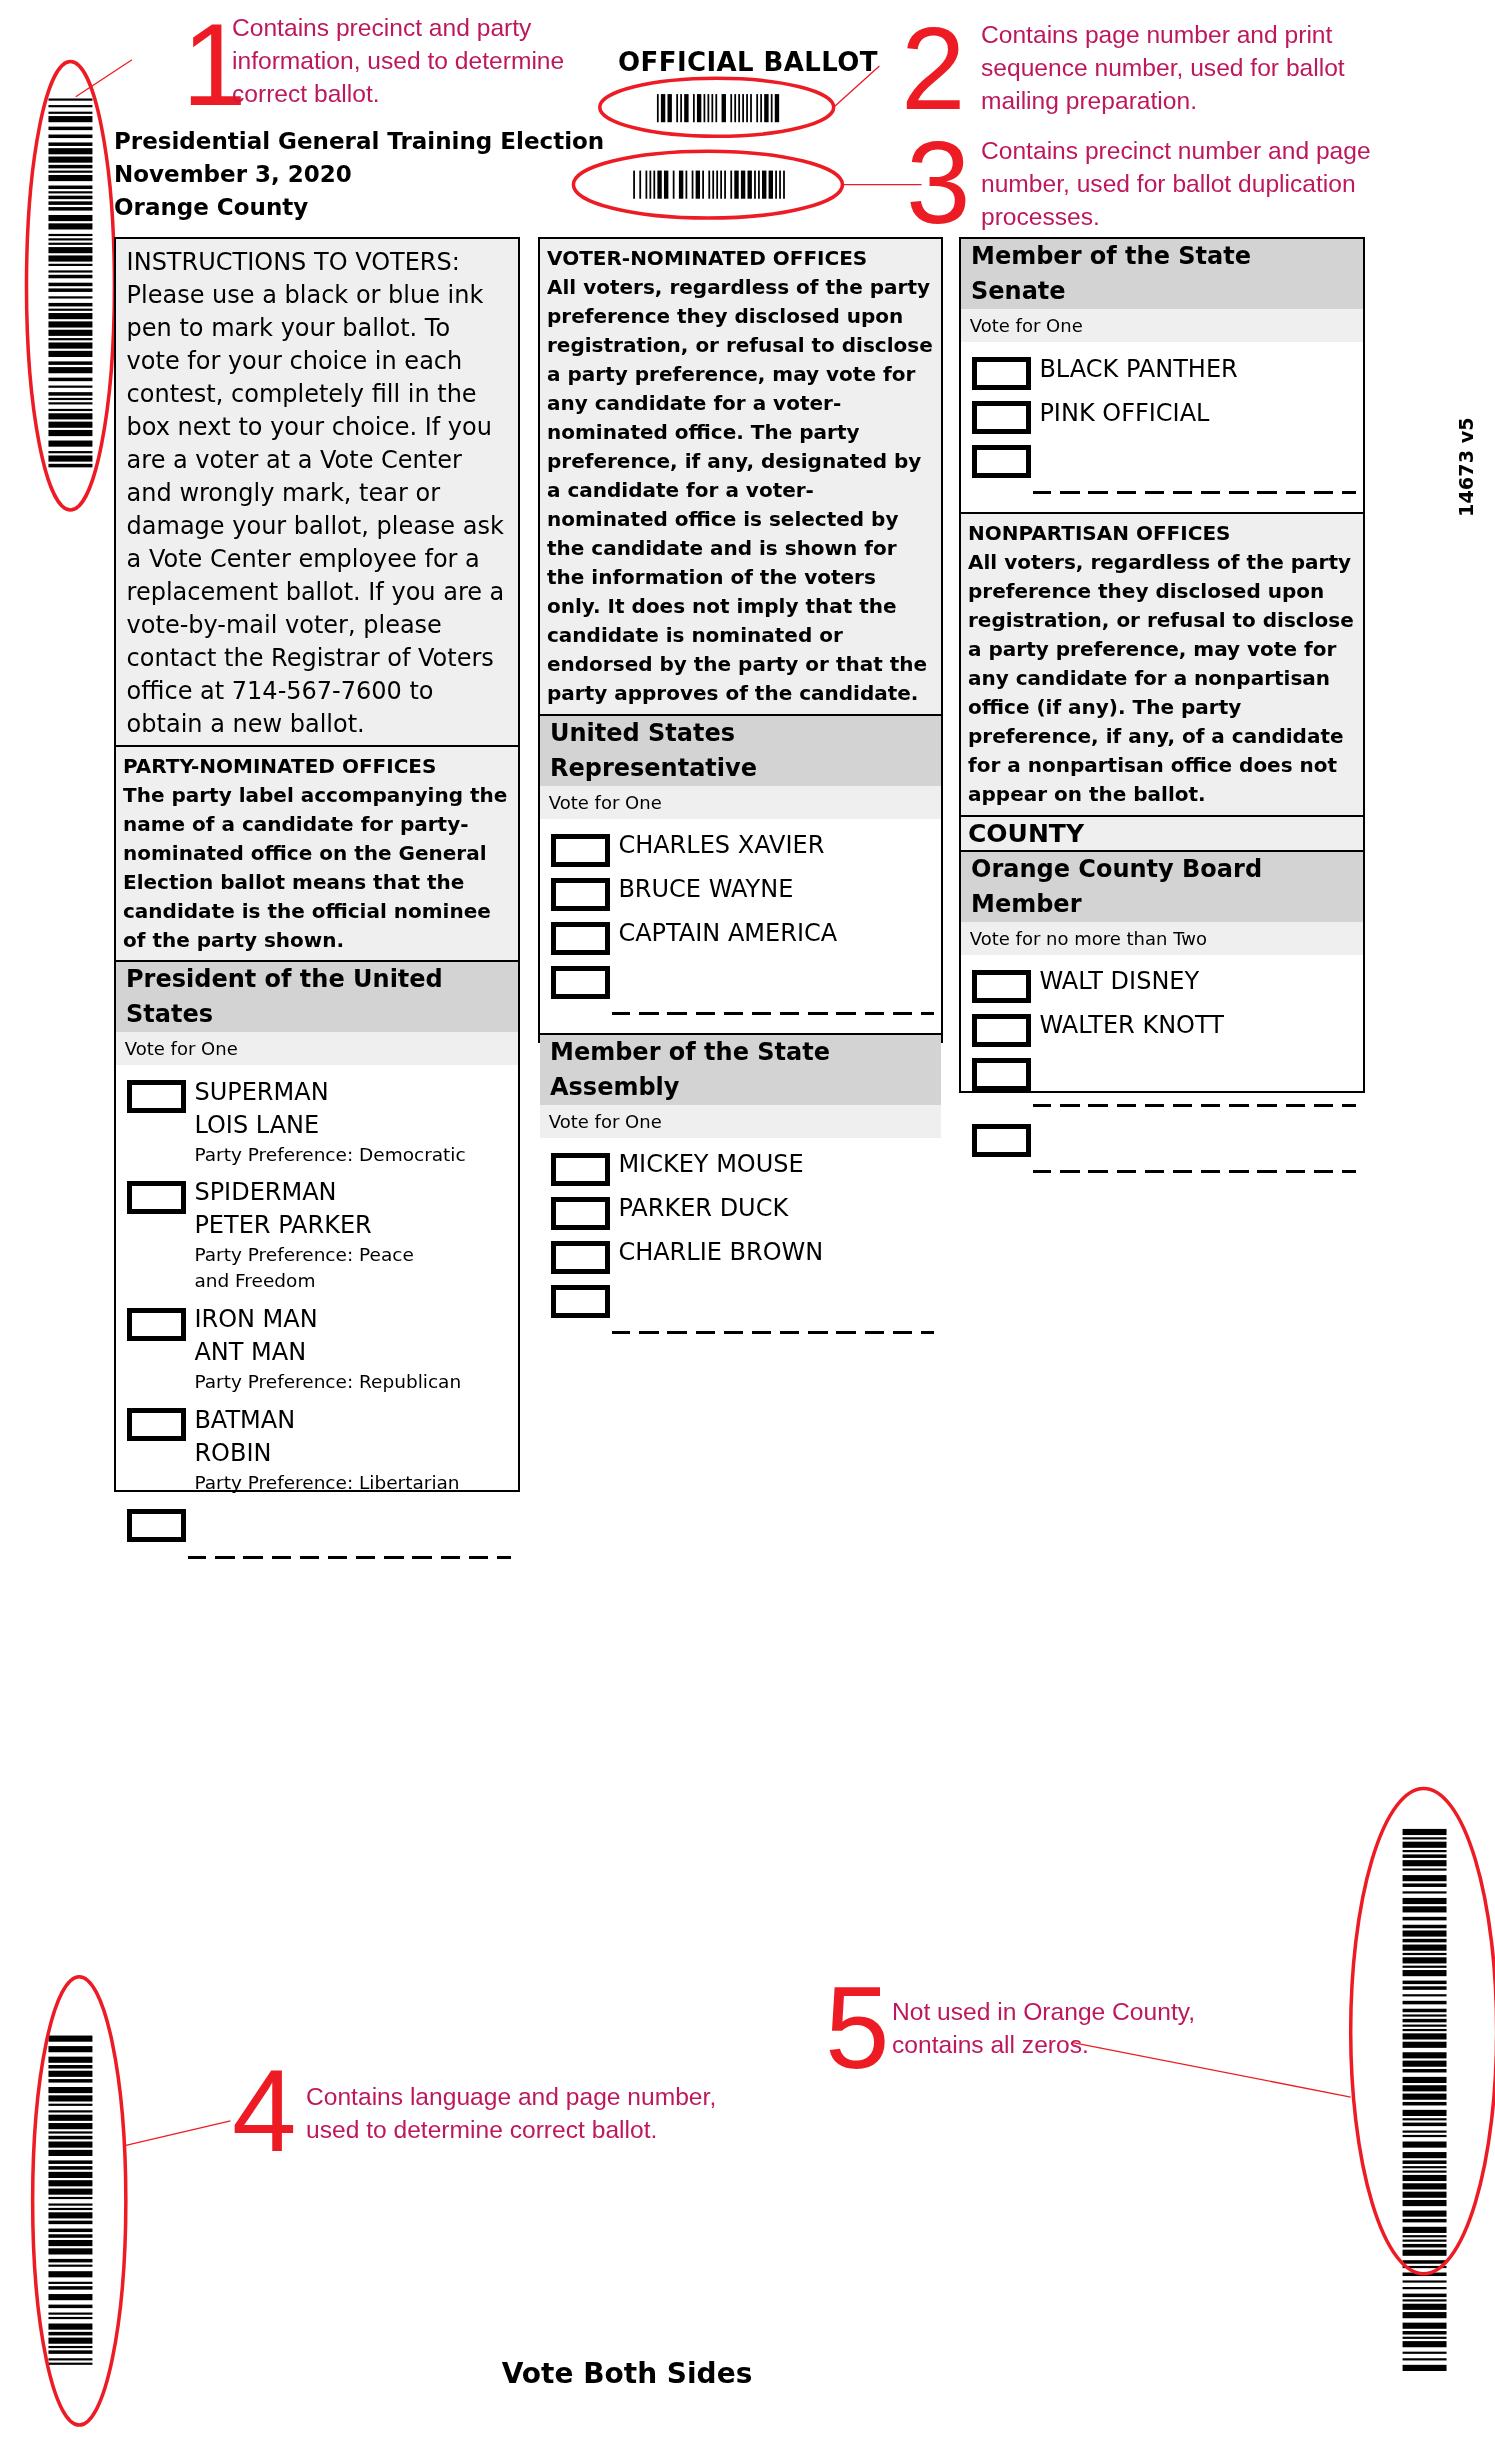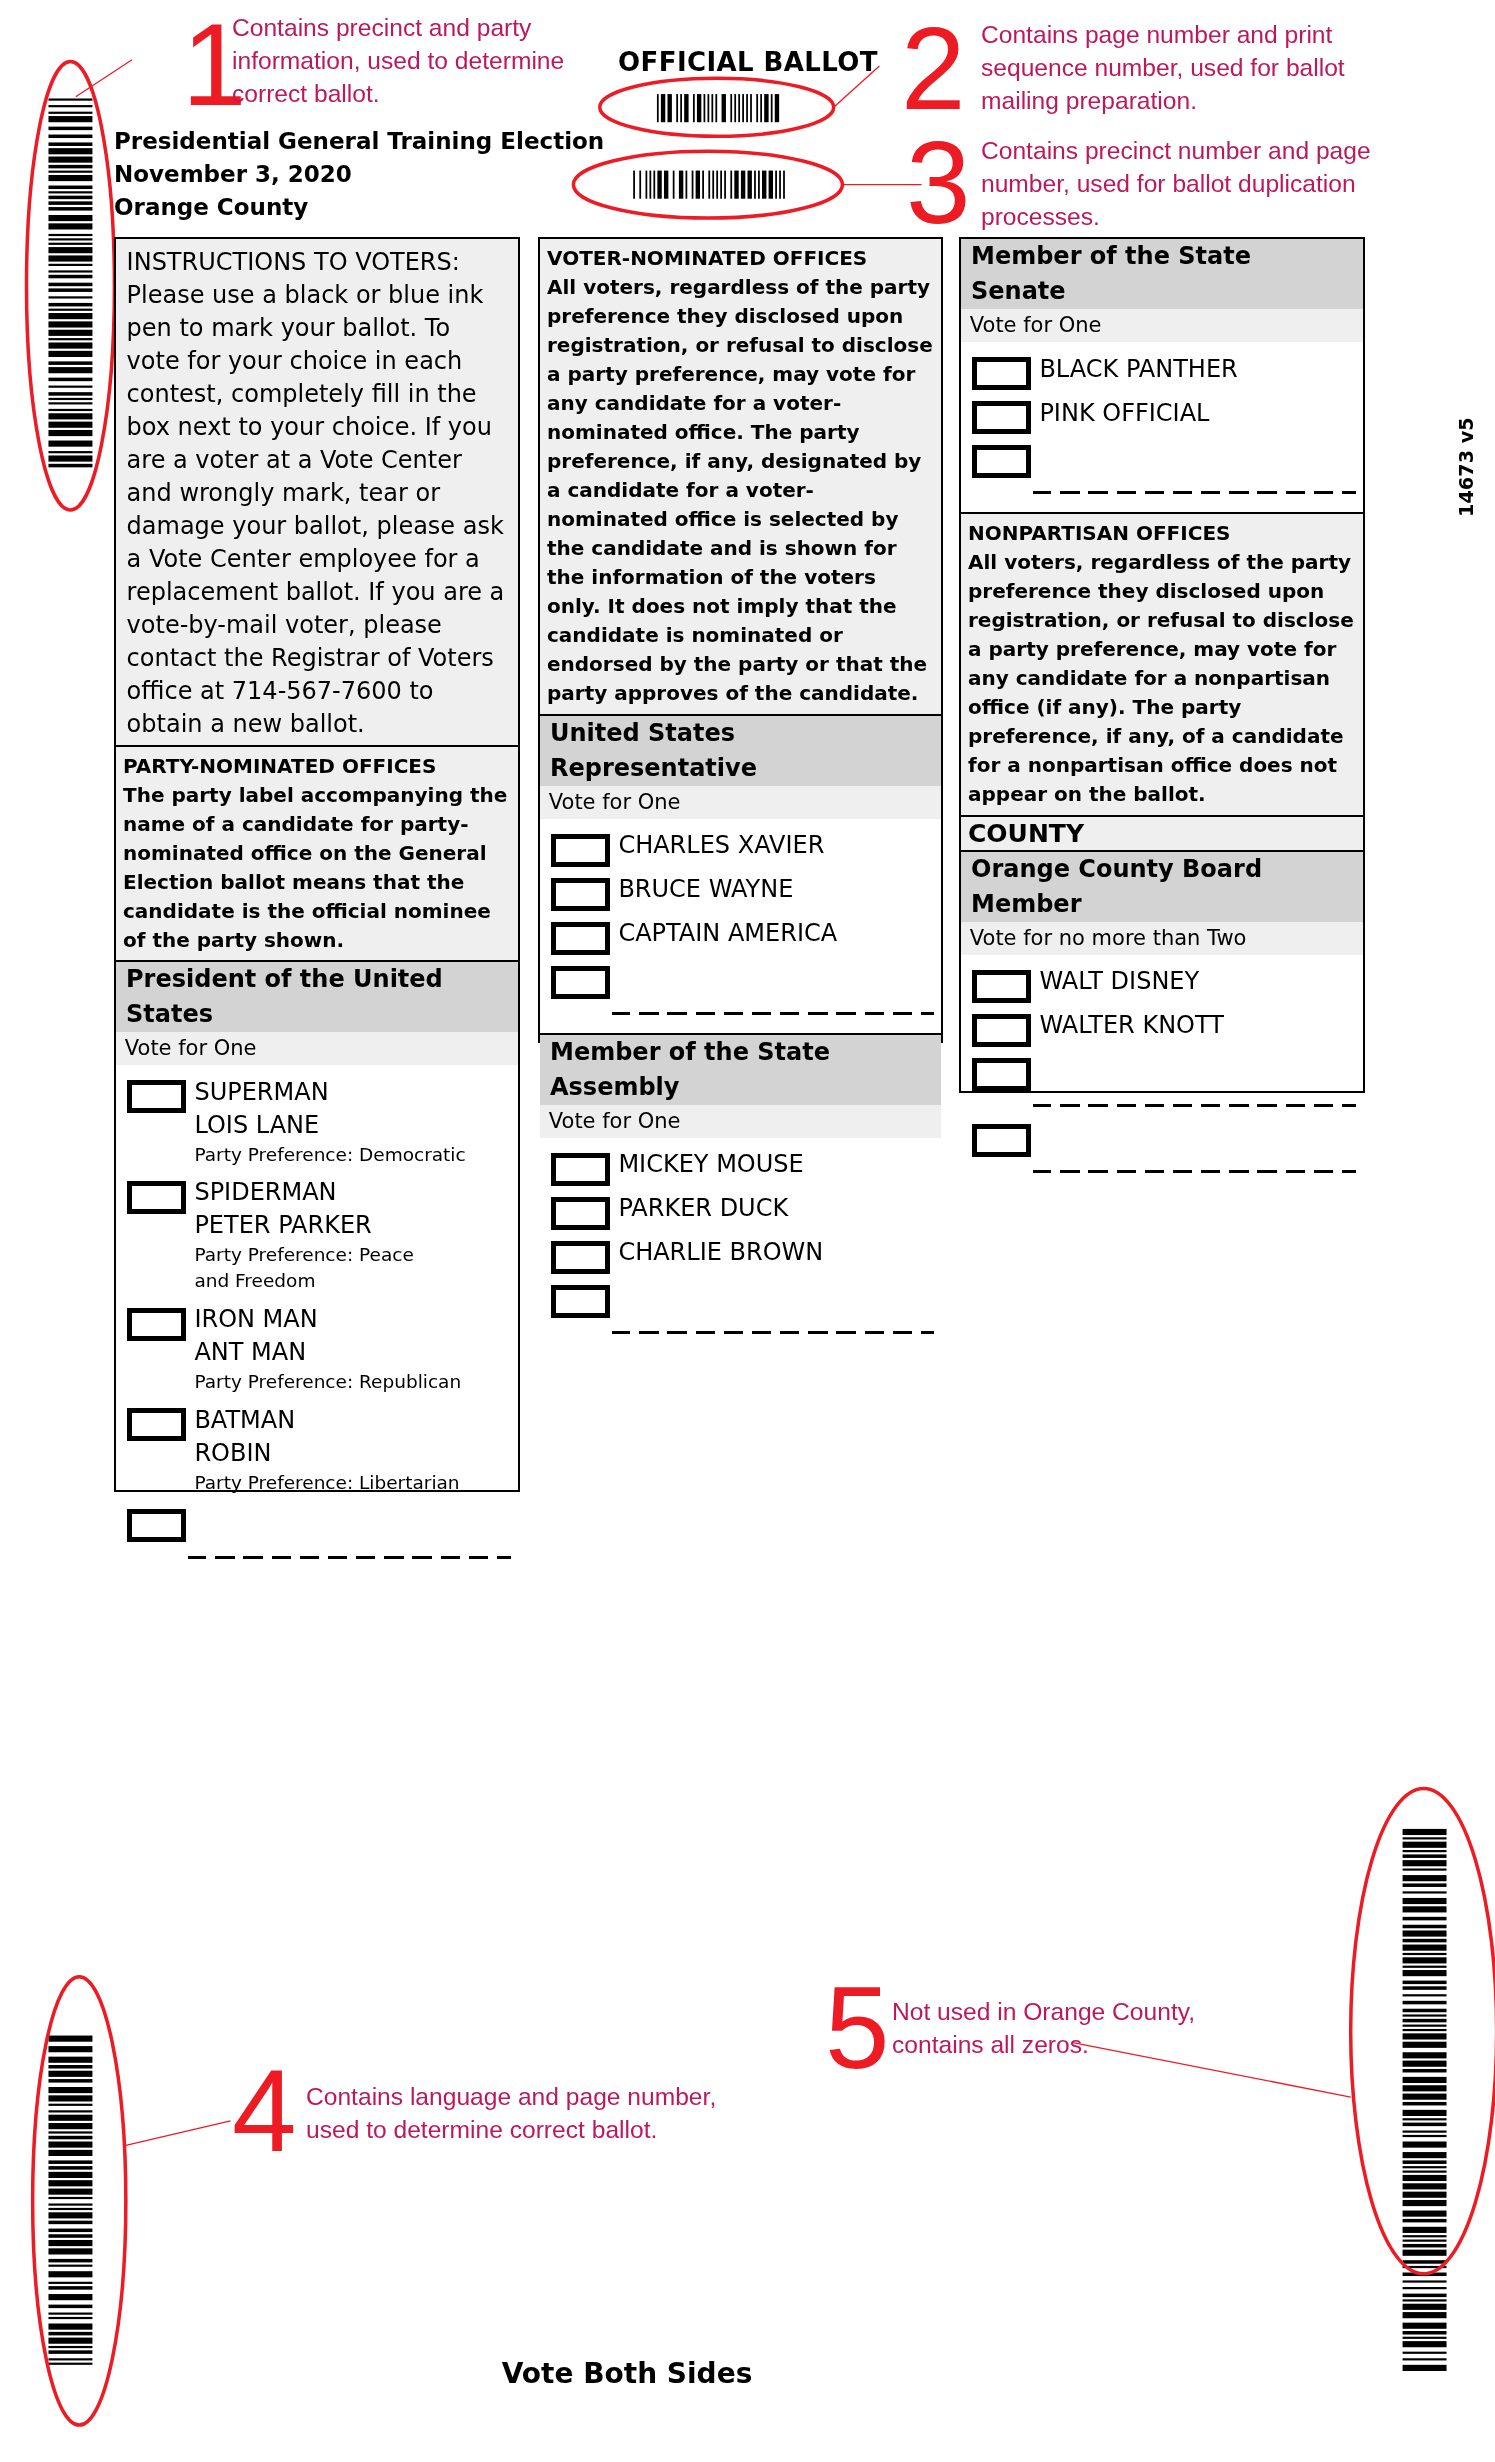--- a/index.html
+++ b/index.html
@@ -12,21 +12,21 @@
   .header-block { position:absolute; left:114px; top:125px; font-weight:bold; font-size:23px; line-height:33px; }
   .official { position:absolute; left:616px; top:47px; width:264px; text-align:center; font-weight:bold; font-size:26px; letter-spacing:0.4px; }
   .version { position:absolute; left:1418px; top:457px; transform:rotate(-90deg); transform-origin:center;
              font-weight:bold; font-size:19.3px; white-space:nowrap; width:97px; text-align:center; }
   .col { position:absolute; border:2.6px solid #000; background:#fff; box-sizing:border-box; }
   .sec-gray { background:#efefef; border-bottom:2.6px solid #000; }
   .instr { padding:7px 8.8px 3.5px 10.6px; font-size:24px; line-height:33px; }
   .notice { padding:5.3px 7px 5.3px 7px; font-size:20px; line-height:29px; font-weight:bold; }
   .notice .ntitle { display:block; }
   .contest-title { background:#d3d3d3; font-weight:bold; font-size:24px; line-height:35px; padding:0 10px; }
-  .contest-sub { background:#efefef; font-size:21px; line-height:33px; padding:0 8.8px; }
+  .contest-sub { background:#efefef; font-size:18px; line-height:33px; padding:0 8.8px; }
   .cands { padding:10.6px 0 12.3px 0; }
   .cand { display:flex; align-items:flex-start; padding:0 8.8px 0 10.6px; }
   .box { width:49px; height:23px; border:5.3px solid #000; box-sizing:content-box; flex:none; margin-top:4.4px; margin-right:8.8px; background:#fff; cursor:pointer; }
   .cname { font-size:24px; line-height:33px; }
   .cparty { font-size:18.5px; line-height:26px; }
   .cand-simple { height:44px; }
   .cand-pres { margin-bottom:8.8px; }
   .writein { height:42px; }
   .dash { margin-left:72px; margin-right:7px; height:0; border-top:3.5px dashed #000; margin-top:8.8px; margin-bottom:5.3px; border-image: repeating-linear-gradient(90deg,#000 0 19.3px,transparent 19.3px 28px) 1; }
   .county { background:#efefef; font-weight:bold; font-size:25px; line-height:33px; padding:0 7px; border-bottom:2.6px solid #000; }

